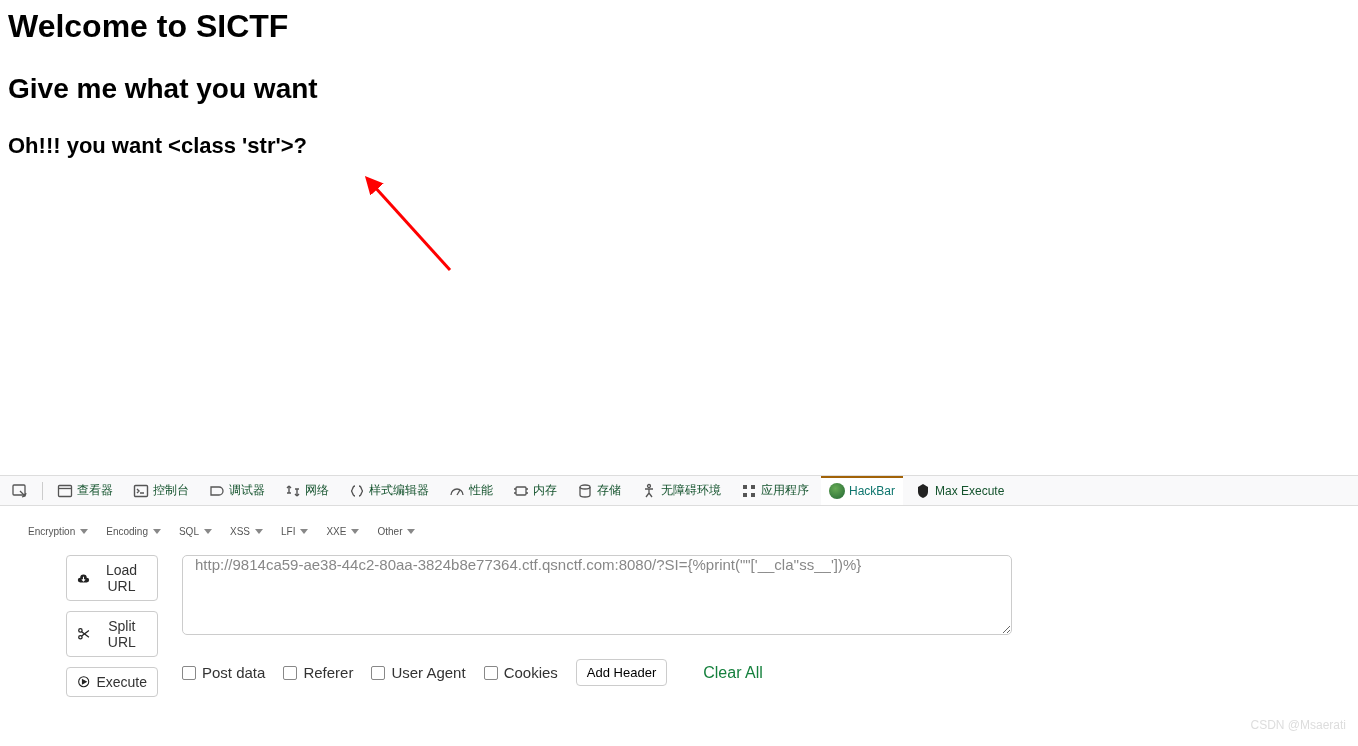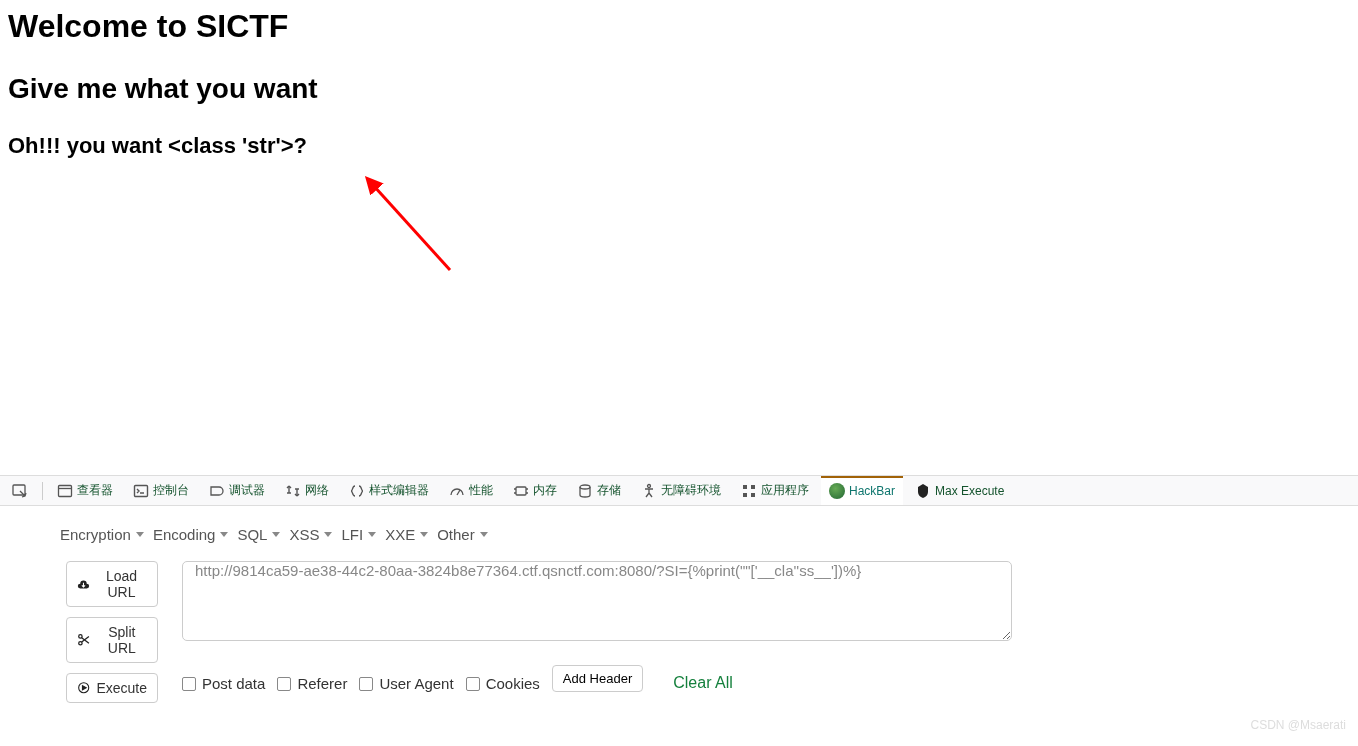--- a/index.html
+++ b/index.html
@@ -64,26 +64,25 @@
     .tab-icon svg { width: 16px; height: 16px; }
     .tab-divider { width: 1px; height: 18px; background: #ccc; margin: 0 2px; }
     .hackbar-logo { width: 16px; height: 16px; border-radius: 50%; background: radial-gradient(circle at 40% 35%, #6a5, #263); }
 
     .hackbar-panel {
       background: #fff;
       padding: 10px 20px 10px 20px;
     }
     .hb-menus {
       display: flex;
-      gap: 9px;
+      gap: 18px;
       padding: 10px 8px;
-      font-size: 15px;
+      font-size: 10px;
       color: #555;
       align-items: center;
-      margin-left: 32px;
     }
     .hb-menu {
       display: flex;
       align-items: center;
       gap: 5px;
       cursor: pointer;
     }
     .caret-down {
       width: 0; height: 0;
       border-left: 4px solid transparent;
@@ -127,22 +126,22 @@
       padding: 0 12px;
       font-size: 15px;
       color: #888;
       resize: both;
       font-family: Arial, sans-serif;
       overflow: hidden;
       position: relative;
     }
     .hb-checks {
       display: flex;
-      align-items: flex-end;
-      gap: 12px;
+      align-items: center;
+      gap: 18px;
       margin-top: 20px;
       font-size: 15px;
       color: #333;
     }
     .hb-check {
       display: flex;
       align-items: center;
       gap: 6px;
       cursor: pointer;
     }

